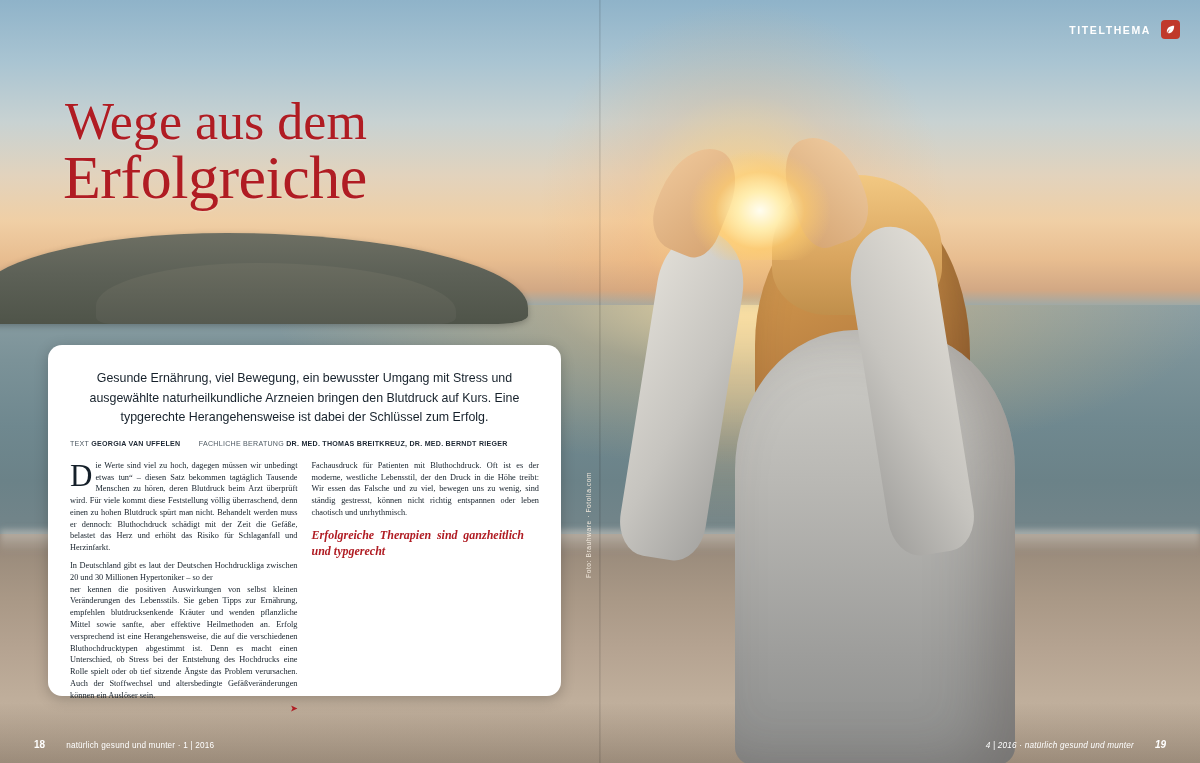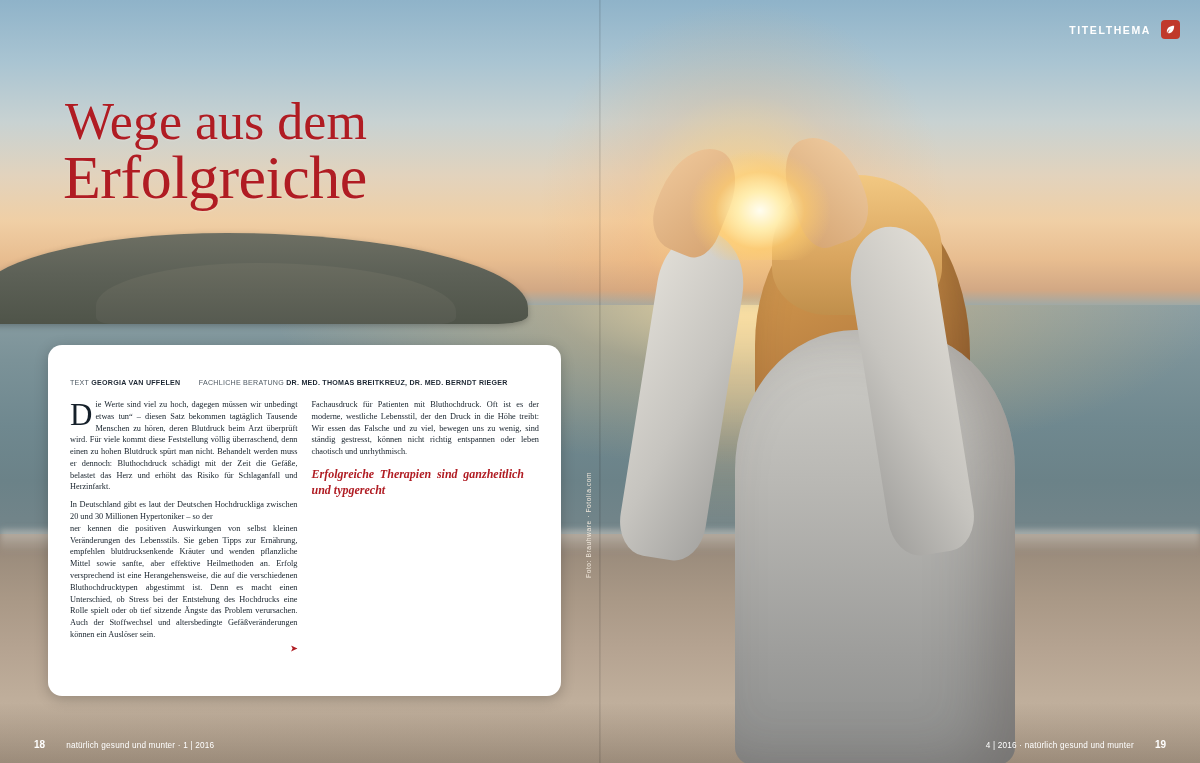--- a/index.html
+++ b/index.html
@@ -203,21 +203,21 @@
   }
 
   
   .footer-left, .footer-right {
     position: absolute; bottom: 13px; z-index: 8;
     display: flex; align-items: flex-end; gap: 21px;
     font-family: "Liberation Sans", sans-serif;
     color: #ffffff;
   }
   .footer-left { left: 34px; }
-  .footer-right { right: 34px; }
+  .footer-right { right: 34px; font-style: italic; }
   .folio { font-size: 10px; font-weight: 700; }
   .footer-text { font-size: 8.2px; letter-spacing: 0.2px; }
 
   
   .gutter {
     position: absolute; left: 599px; top: 0; width: 2px; height: 763px;
     background: linear-gradient(to right, rgba(0,0,0,0.12), rgba(0,0,0,0.06));
     z-index: 5;
   }
 </style>
@@ -256,20 +256,21 @@
     </span>
   </div>
 
   <div class="headline">
     <div class="l1">Wege aus dem</div>
     <div class="l2">Erfolgreiche</div>
   </div>
 
   <div class="panel">
 
+    <div class="standfirst">Gesunde Ernährung, viel Bewegung, ein bewusster Umgang mit Stress und ausgewählte naturheilkundliche Arzneien bringen den Blutdruck auf Kurs. Eine typgerechte Herangehensweise ist dabei der Schlüssel zum Erfolg.</div>
 
     <div class="credits">
       <span class="lbl">TEXT</span>
       <b>GEORGIA VAN UFFELEN</b>
       <span class="sep"></span>
       <span class="lbl">FACHLICHE BERATUNG</span>
       <b>DR. MED. THOMAS BREITKREUZ, DR. MED. BERNDT RIEGER</b>
     </div>
 
     <div class="cols">

